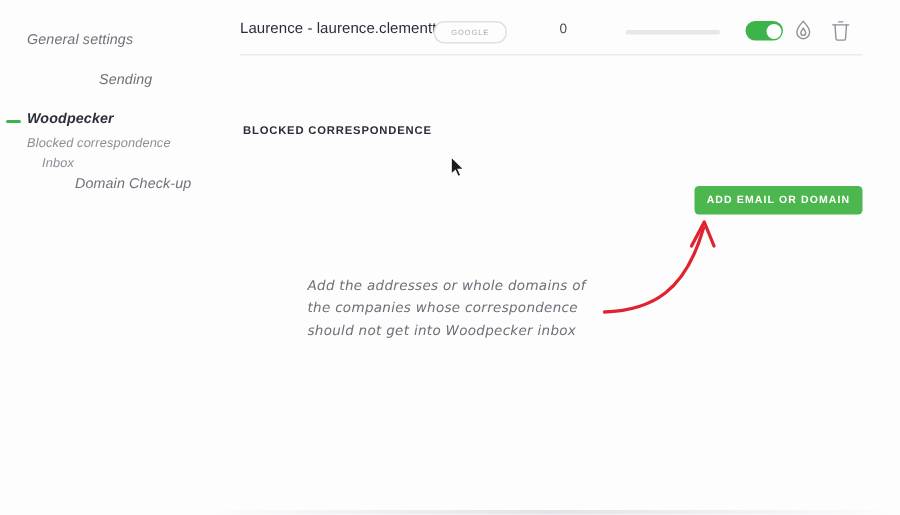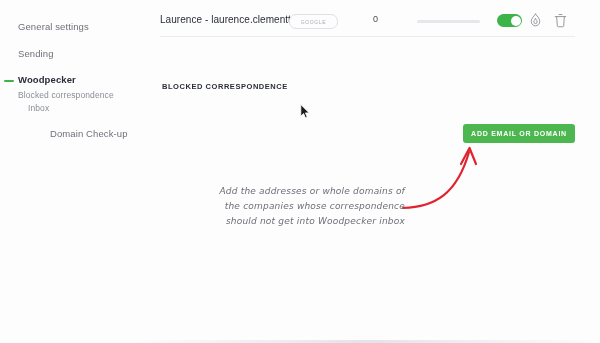--- a/index.html
+++ b/index.html
@@ -16,20 +16,21 @@
   }
 
   
   #sidebar {
     position: absolute;
     left: 0;
     top: 0;
     width: 150px;
     height: 343px;
     background: #fdfdfe;
+    font-style: italic;
   }
   .nav-top {
     position: absolute;
     left: 18px;
     font-size: 9.5px;
     color: #6e7178;
     letter-spacing: 0.1px;
     white-space: nowrap;
   }
   .nav-top.active {
@@ -171,21 +172,21 @@
   #annotation-text {
     position: absolute;
     left: 205px;
     top: 184px;
     width: 200px;
     font-family: "DejaVu Sans", sans-serif;
     font-size: 9px;
     font-style: italic;
     color: #6d6f76;
     line-height: 15px;
-    text-align: right;
+    text-align: left;
     letter-spacing: 0.2px;
   }
   #annotation-arrow {
     position: absolute;
     left: 395px;
     top: 138px;
     width: 125px;
     height: 90px;
     pointer-events: none;
   }
@@ -209,29 +210,29 @@
     background: linear-gradient(to right, rgba(225,225,232,0), rgba(222,222,230,0.85), rgba(225,225,232,0));
   }
 </style>
 </head>
 <body>
 
 <div id="sidebar">
 
   <div class="nav-top" style="top:21px;">General settings</div>
 
-  <div class="nav-top" style="top:48px;">Sending</div>
+  <div class="nav-top" style="top:48px;margin-left:48px;">Sending</div>
 
   <div class="nav-dash" style="top:80px;"></div>
   <div class="nav-top active" style="top:74px;">Woodpecker</div>
 
   <div class="nav-sub" style="top:90px;">Blocked correspondence</div>
   <div class="nav-sub" style="top:103px;margin-left:10px;">Inbox</div>
 
-  <div class="nav-top" style="top:128px;padding-left:32px;">Domain Check-up</div>
+  <div class="nav-top" style="top:117px;padding-left:32px;">Domain Check-up</div>
 </div>
 
 <div id="account-row">
 
   <div id="account-name">Laurence - laurence.clementt...</div>
 
   <div id="provider-badge">
     <span>GOOGLE</span>
   </div>
 

